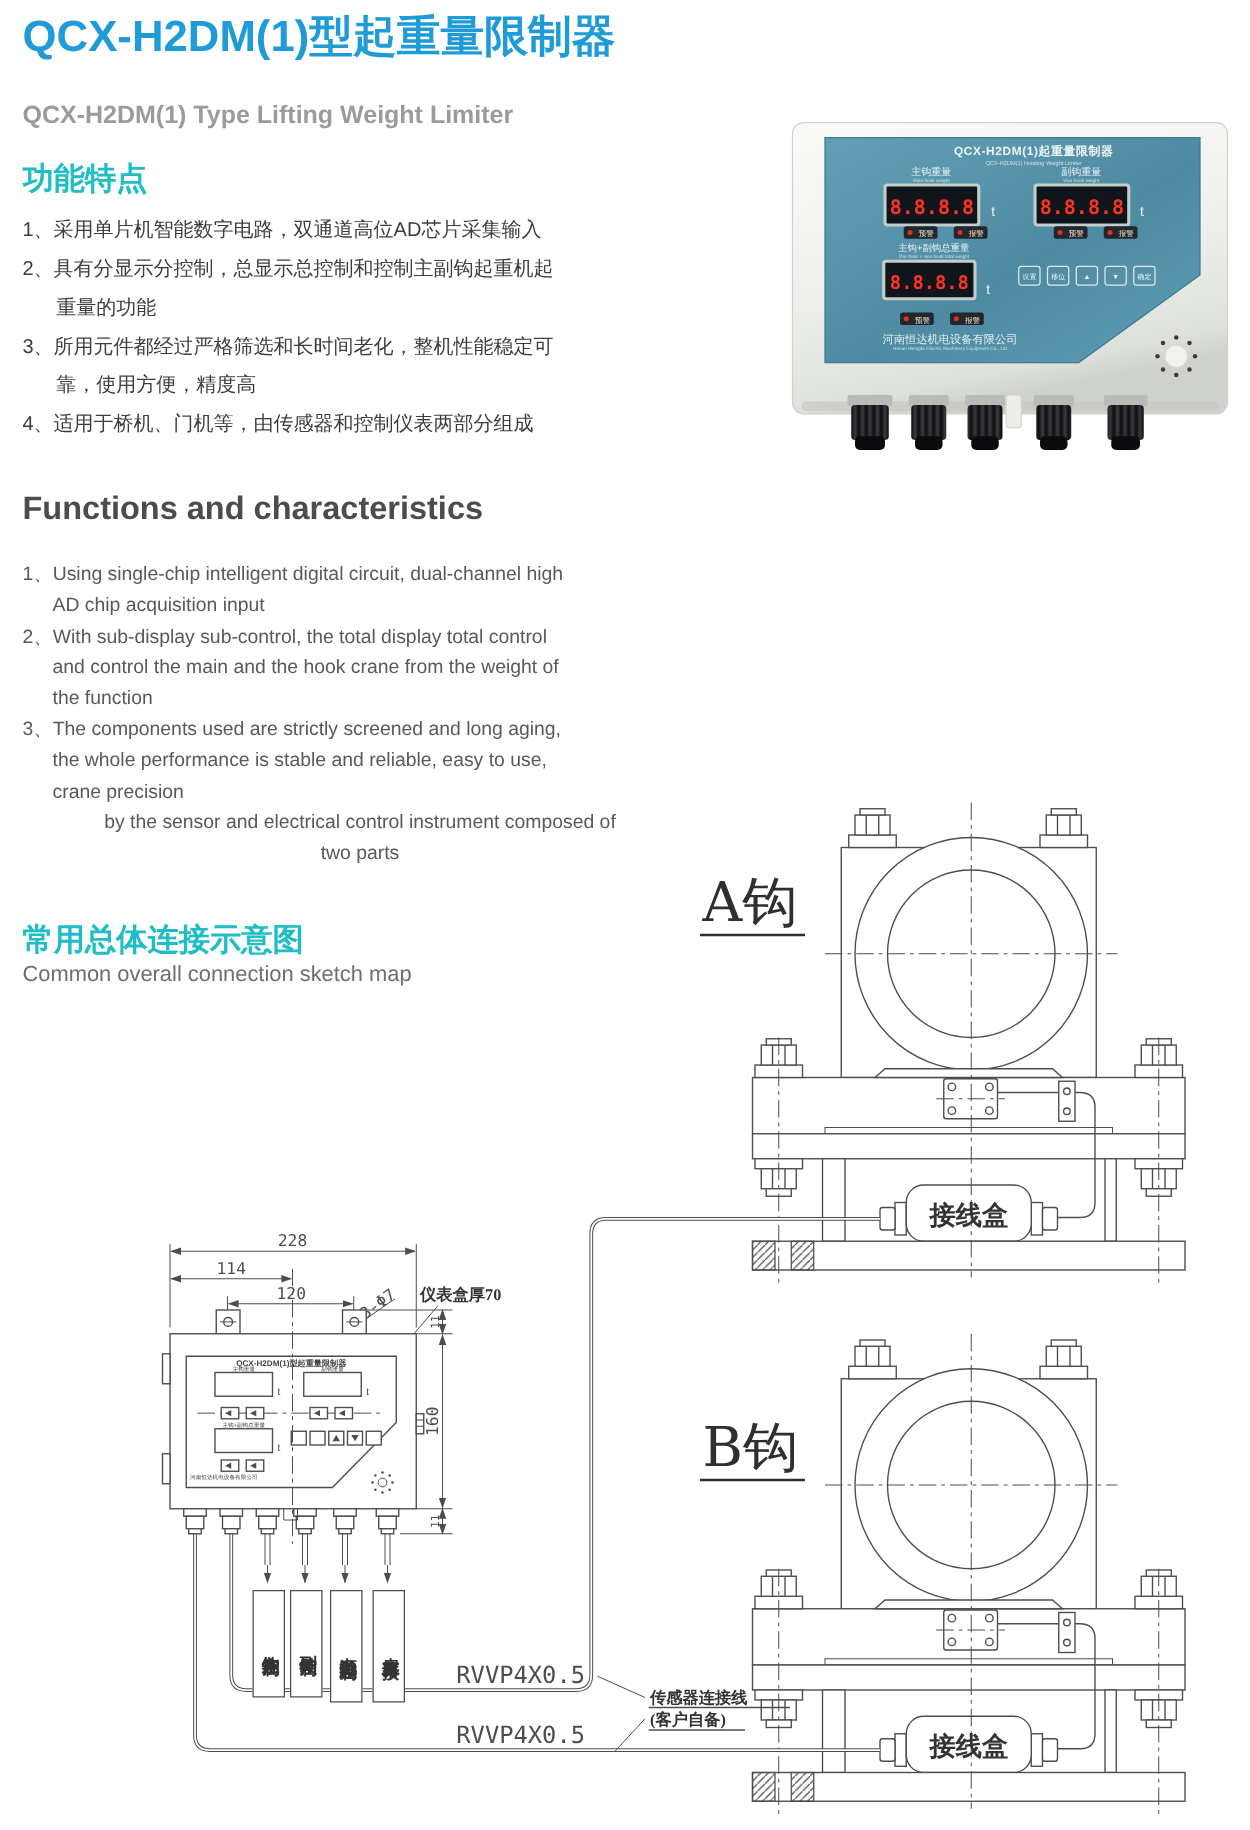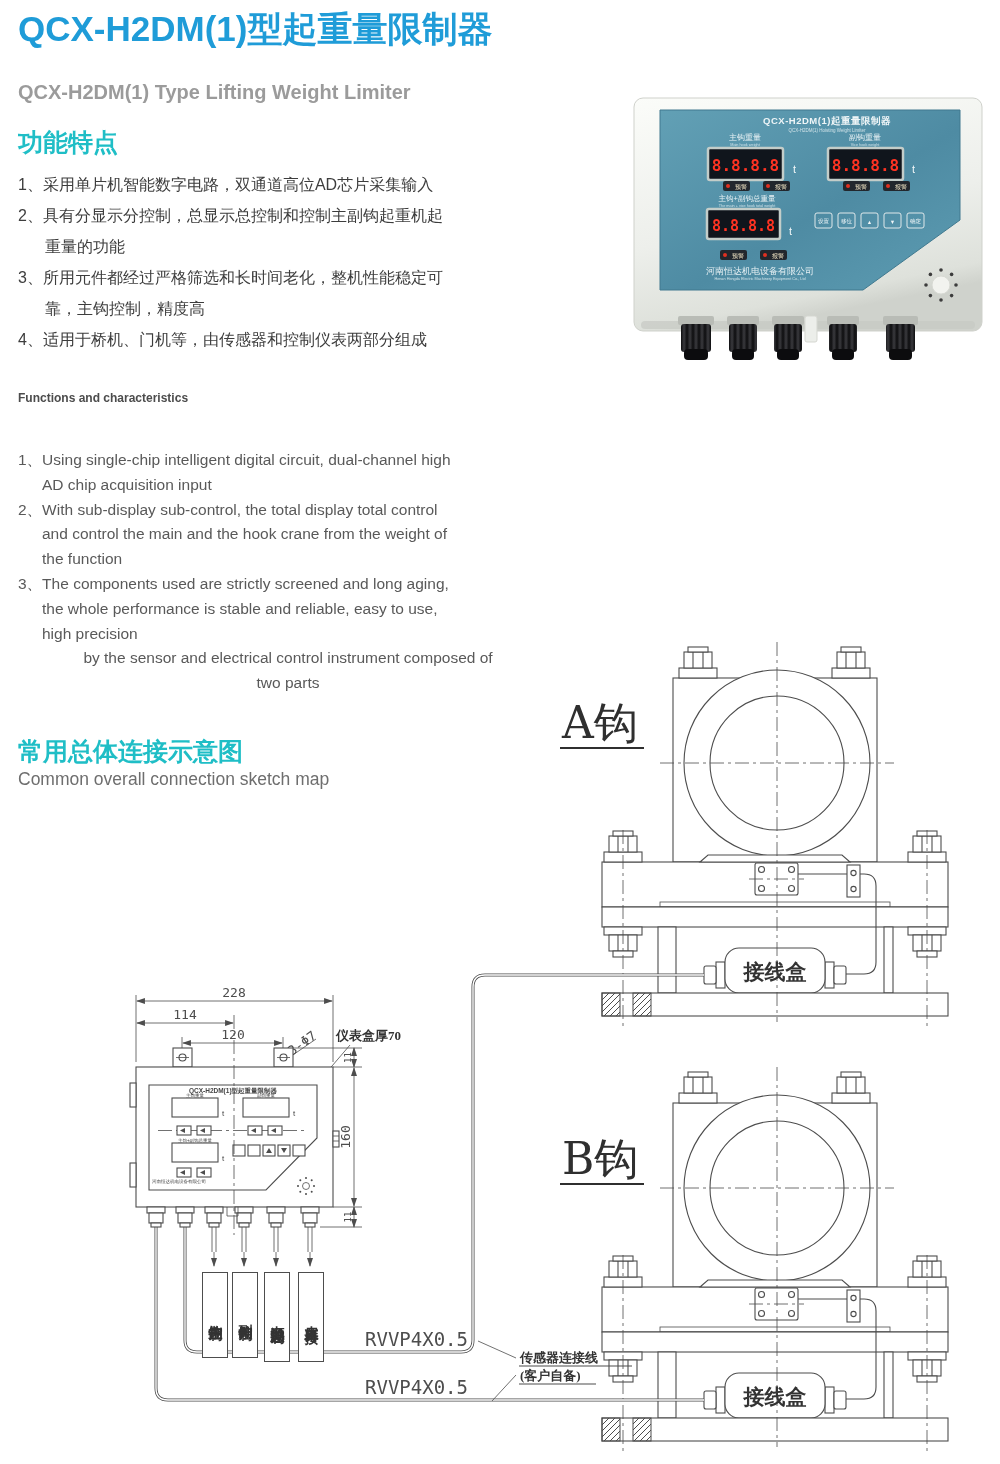--- a/index.html
+++ b/index.html
@@ -6,21 +6,21 @@
   body{width:1000px;height:1464px;position:relative;background:#ffffff;overflow:hidden;
        font-family:"Liberation Sans",sans-serif;}
   .abs{position:absolute;}
   
   .t1{left:18px;top:6px;font-size:35px;font-weight:bold;color:#1f9cd8;letter-spacing:0px;}
   .t2{left:18px;top:57px;font-size:20px;font-weight:bold;color:#9b9b9b;margin-top:24px;}
   .h-teal{font-size:25px;font-weight:bold;color:#1fbec6;text-align:center;}
   .h-feat{left:18px;top:126px;}
   .h-sketch{left:18px;top:735px;}
   .h-sketch-en{left:18px;top:769px;font-size:17.5px;color:#6e6e6e;}
-  .h-func{left:18px;top:391px;font-size:12px;font-weight:bold;color:#4c4c4c;}
+  .h-func{left:18px;top:391px;font-size:26px;font-weight:bold;color:#4c4c4c;}
   .zh-list{left:18px;top:169px;width:540px;font-size:16px;color:#3d3d3d;line-height:31px;}
   .en-list{left:18px;top:448px;width:540px;font-size:15.5px;color:#595959;line-height:24.8px;}
   .zh-list .cont{margin-left:27px;}
   .en-list .cont{margin-left:24px;}
   .en-list .cont2{text-align:center;}
   
   .hooklbl{font-family:"DejaVu Serif","Liberation Serif",serif;font-size:44px;color:#2f2f2f;
            border-bottom:2px solid #2f2f2f;padding:0 6px 1px 2px;line-height:1.05;}
   .hook-a{left:560px;top:700px;}
   .hook-b{left:560px;top:1136px;}
@@ -48,34 +48,34 @@
 
 <div class="abs t1">QCX-H2DM(1)型起重量限制器</div>
 <div class="abs t2">QCX-H2DM(1) Type Lifting Weight Limiter</div>
 
 <div class="abs h-teal h-feat">功能特点</div>
 <div class="abs zh-list">
   <div>1、采用单片机智能数字电路，双通道高位AD芯片采集输入</div>
   <div>2、具有分显示分控制，总显示总控制和控制主副钩起重机起</div>
   <div class="cont">重量的功能</div>
   <div>3、所用元件都经过严格筛选和长时间老化，整机性能稳定可</div>
-  <div class="cont">靠，主钩控制，精度高</div>
+  <div class="cont">靠，使用方便，精度高</div>
   <div>4、适用于桥机、门机等，由传感器和控制仪表两部分组成</div>
 </div>
 
 <div class="abs h-func">Functions and characteristics</div>
 <div class="abs en-list">
   <div>1、Using single-chip intelligent digital circuit, dual-channel high</div>
   <div class="cont">AD chip acquisition input</div>
   <div>2、With sub-display sub-control, the total display total control</div>
   <div class="cont">and control the main and the hook crane from the weight of</div>
   <div class="cont">the function</div>
   <div>3、The components used are strictly screened and long aging,</div>
   <div class="cont">the whole performance is stable and reliable, easy to use,</div>
-  <div class="cont">high precision</div>
+  <div class="cont">crane precision</div>
   <div class="cont2">by the sensor and electrical control instrument composed of</div>
   <div class="cont2">two parts</div>
 </div>
 
 <div class="abs h-teal h-sketch">常用总体连接示意图</div>
 <div class="abs h-sketch-en">Common overall connection sketch map</div>
 
 <svg class="abs" style="left:633px;top:93px;" width="355" height="272" viewBox="0 0 355 272" xmlns="http://www.w3.org/2000/svg">
   <defs>
     <linearGradient id="p-shell" x1="0" y1="0" x2="0.3" y2="1">

